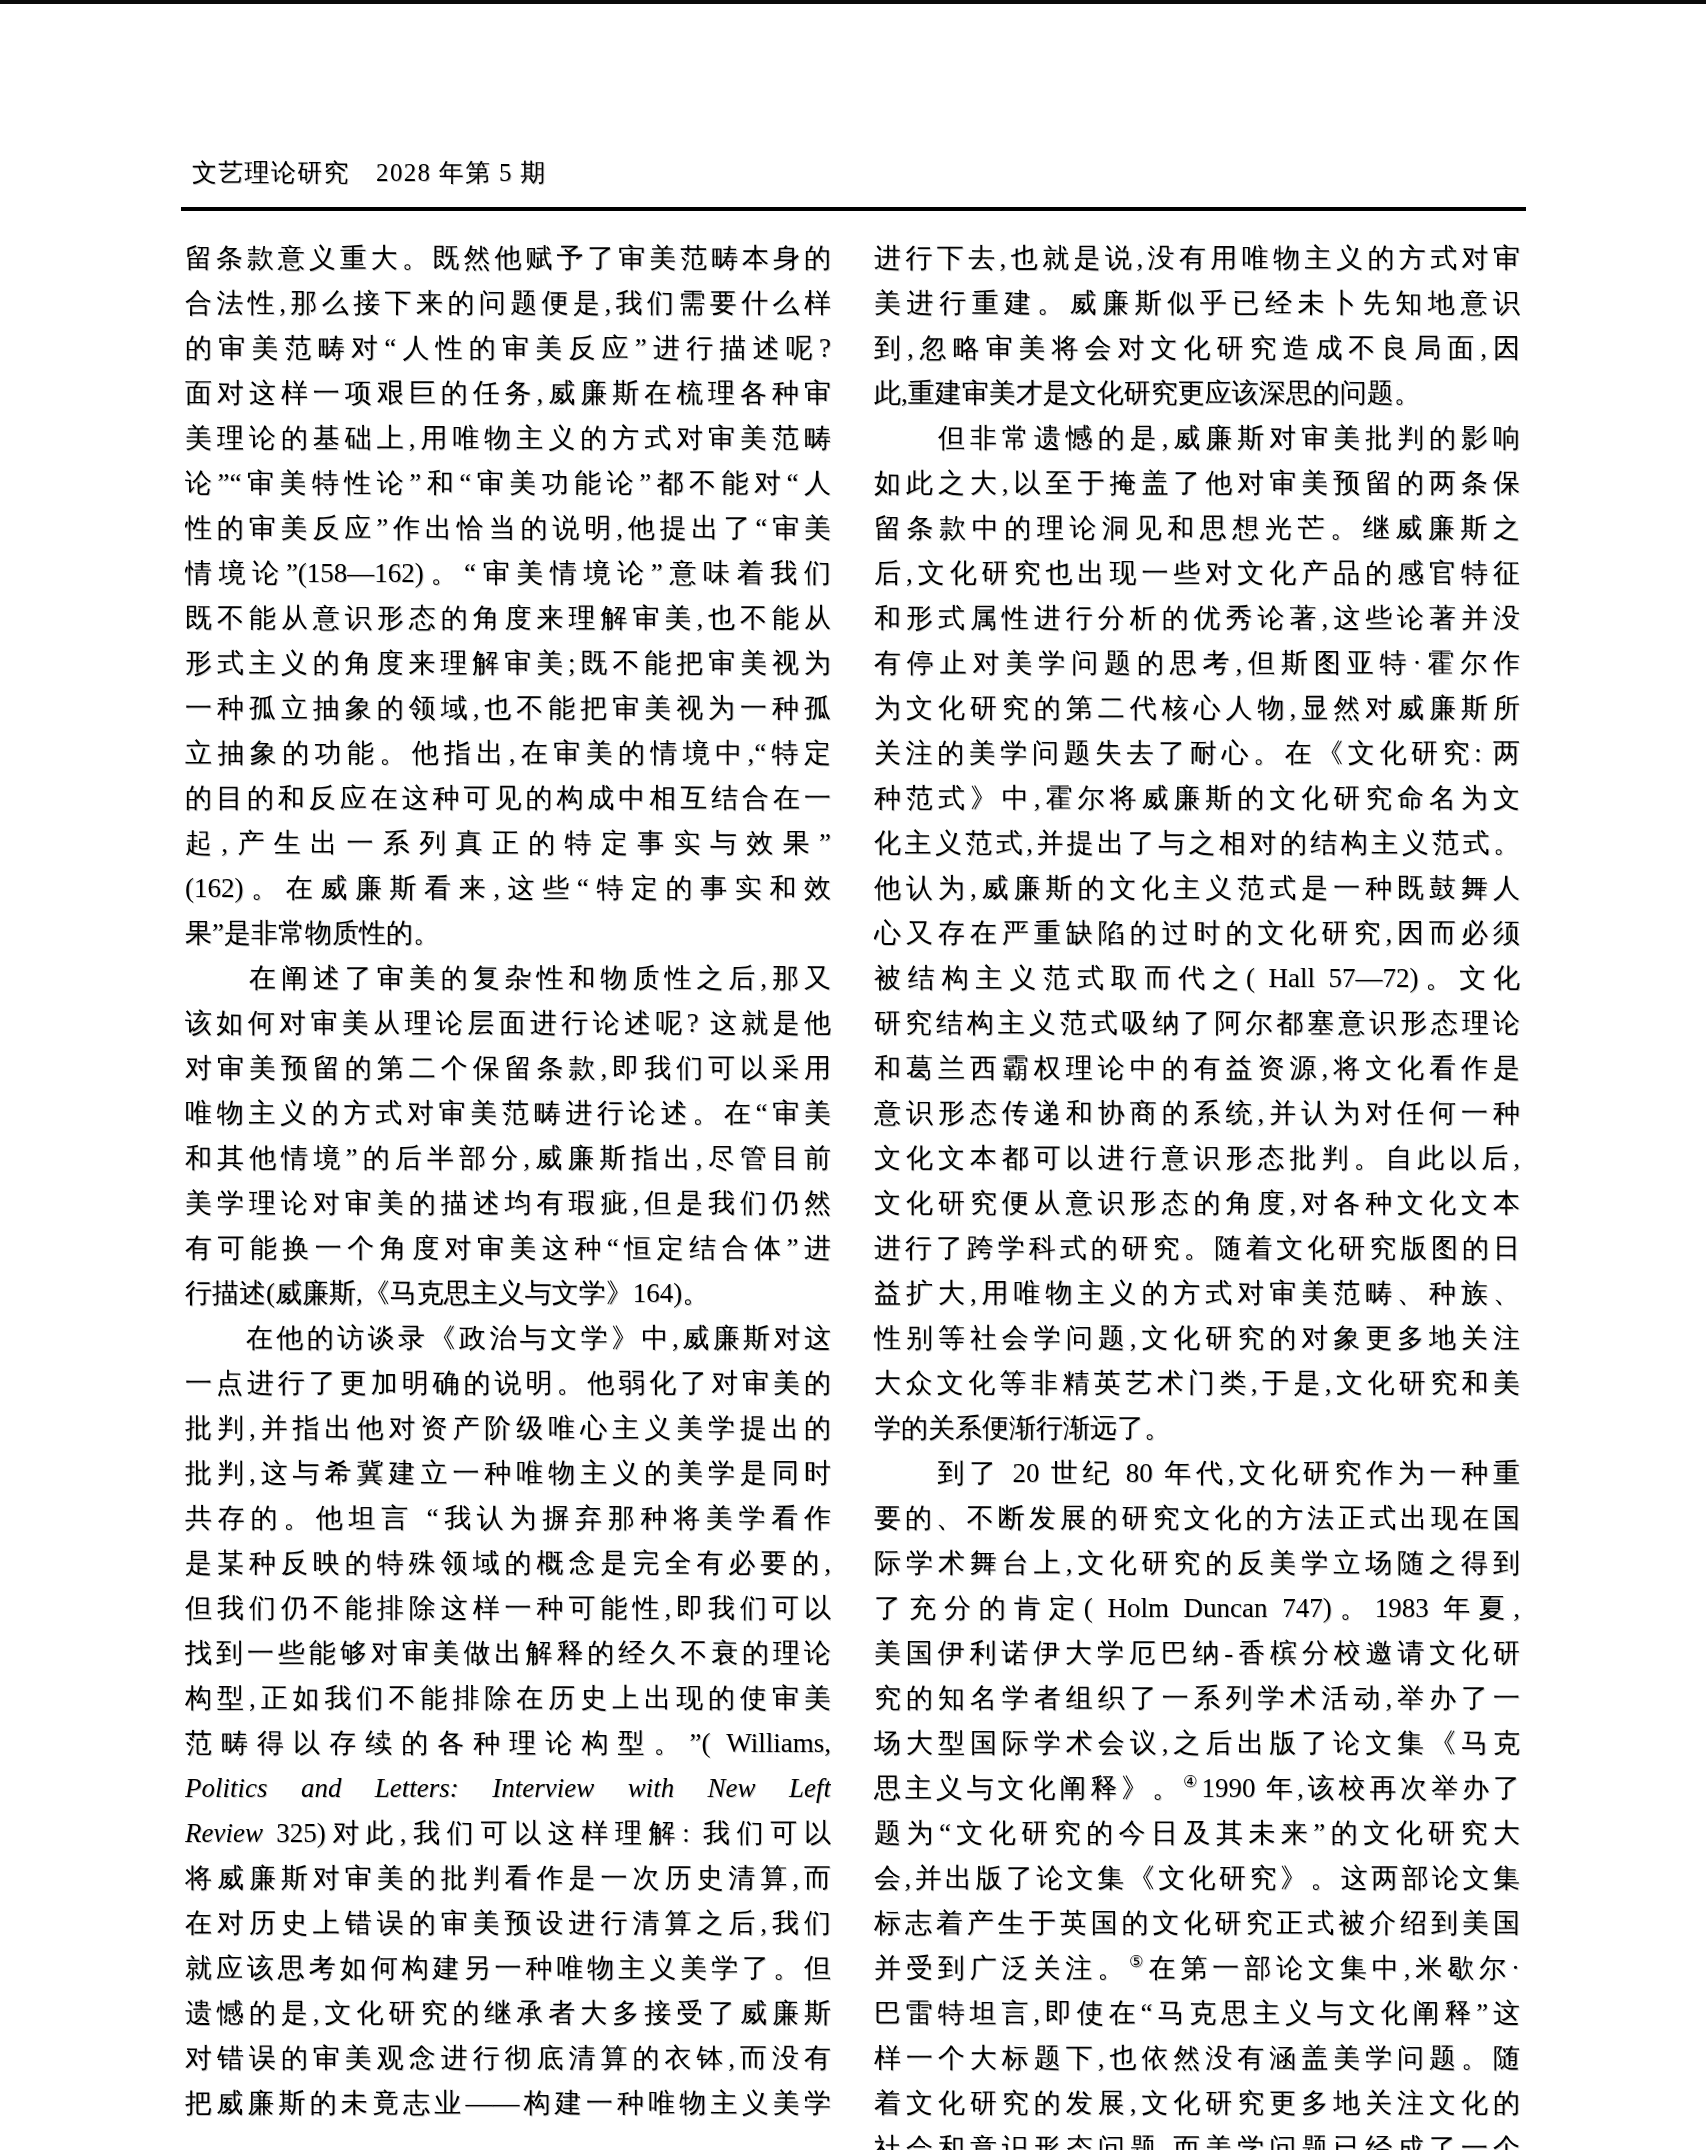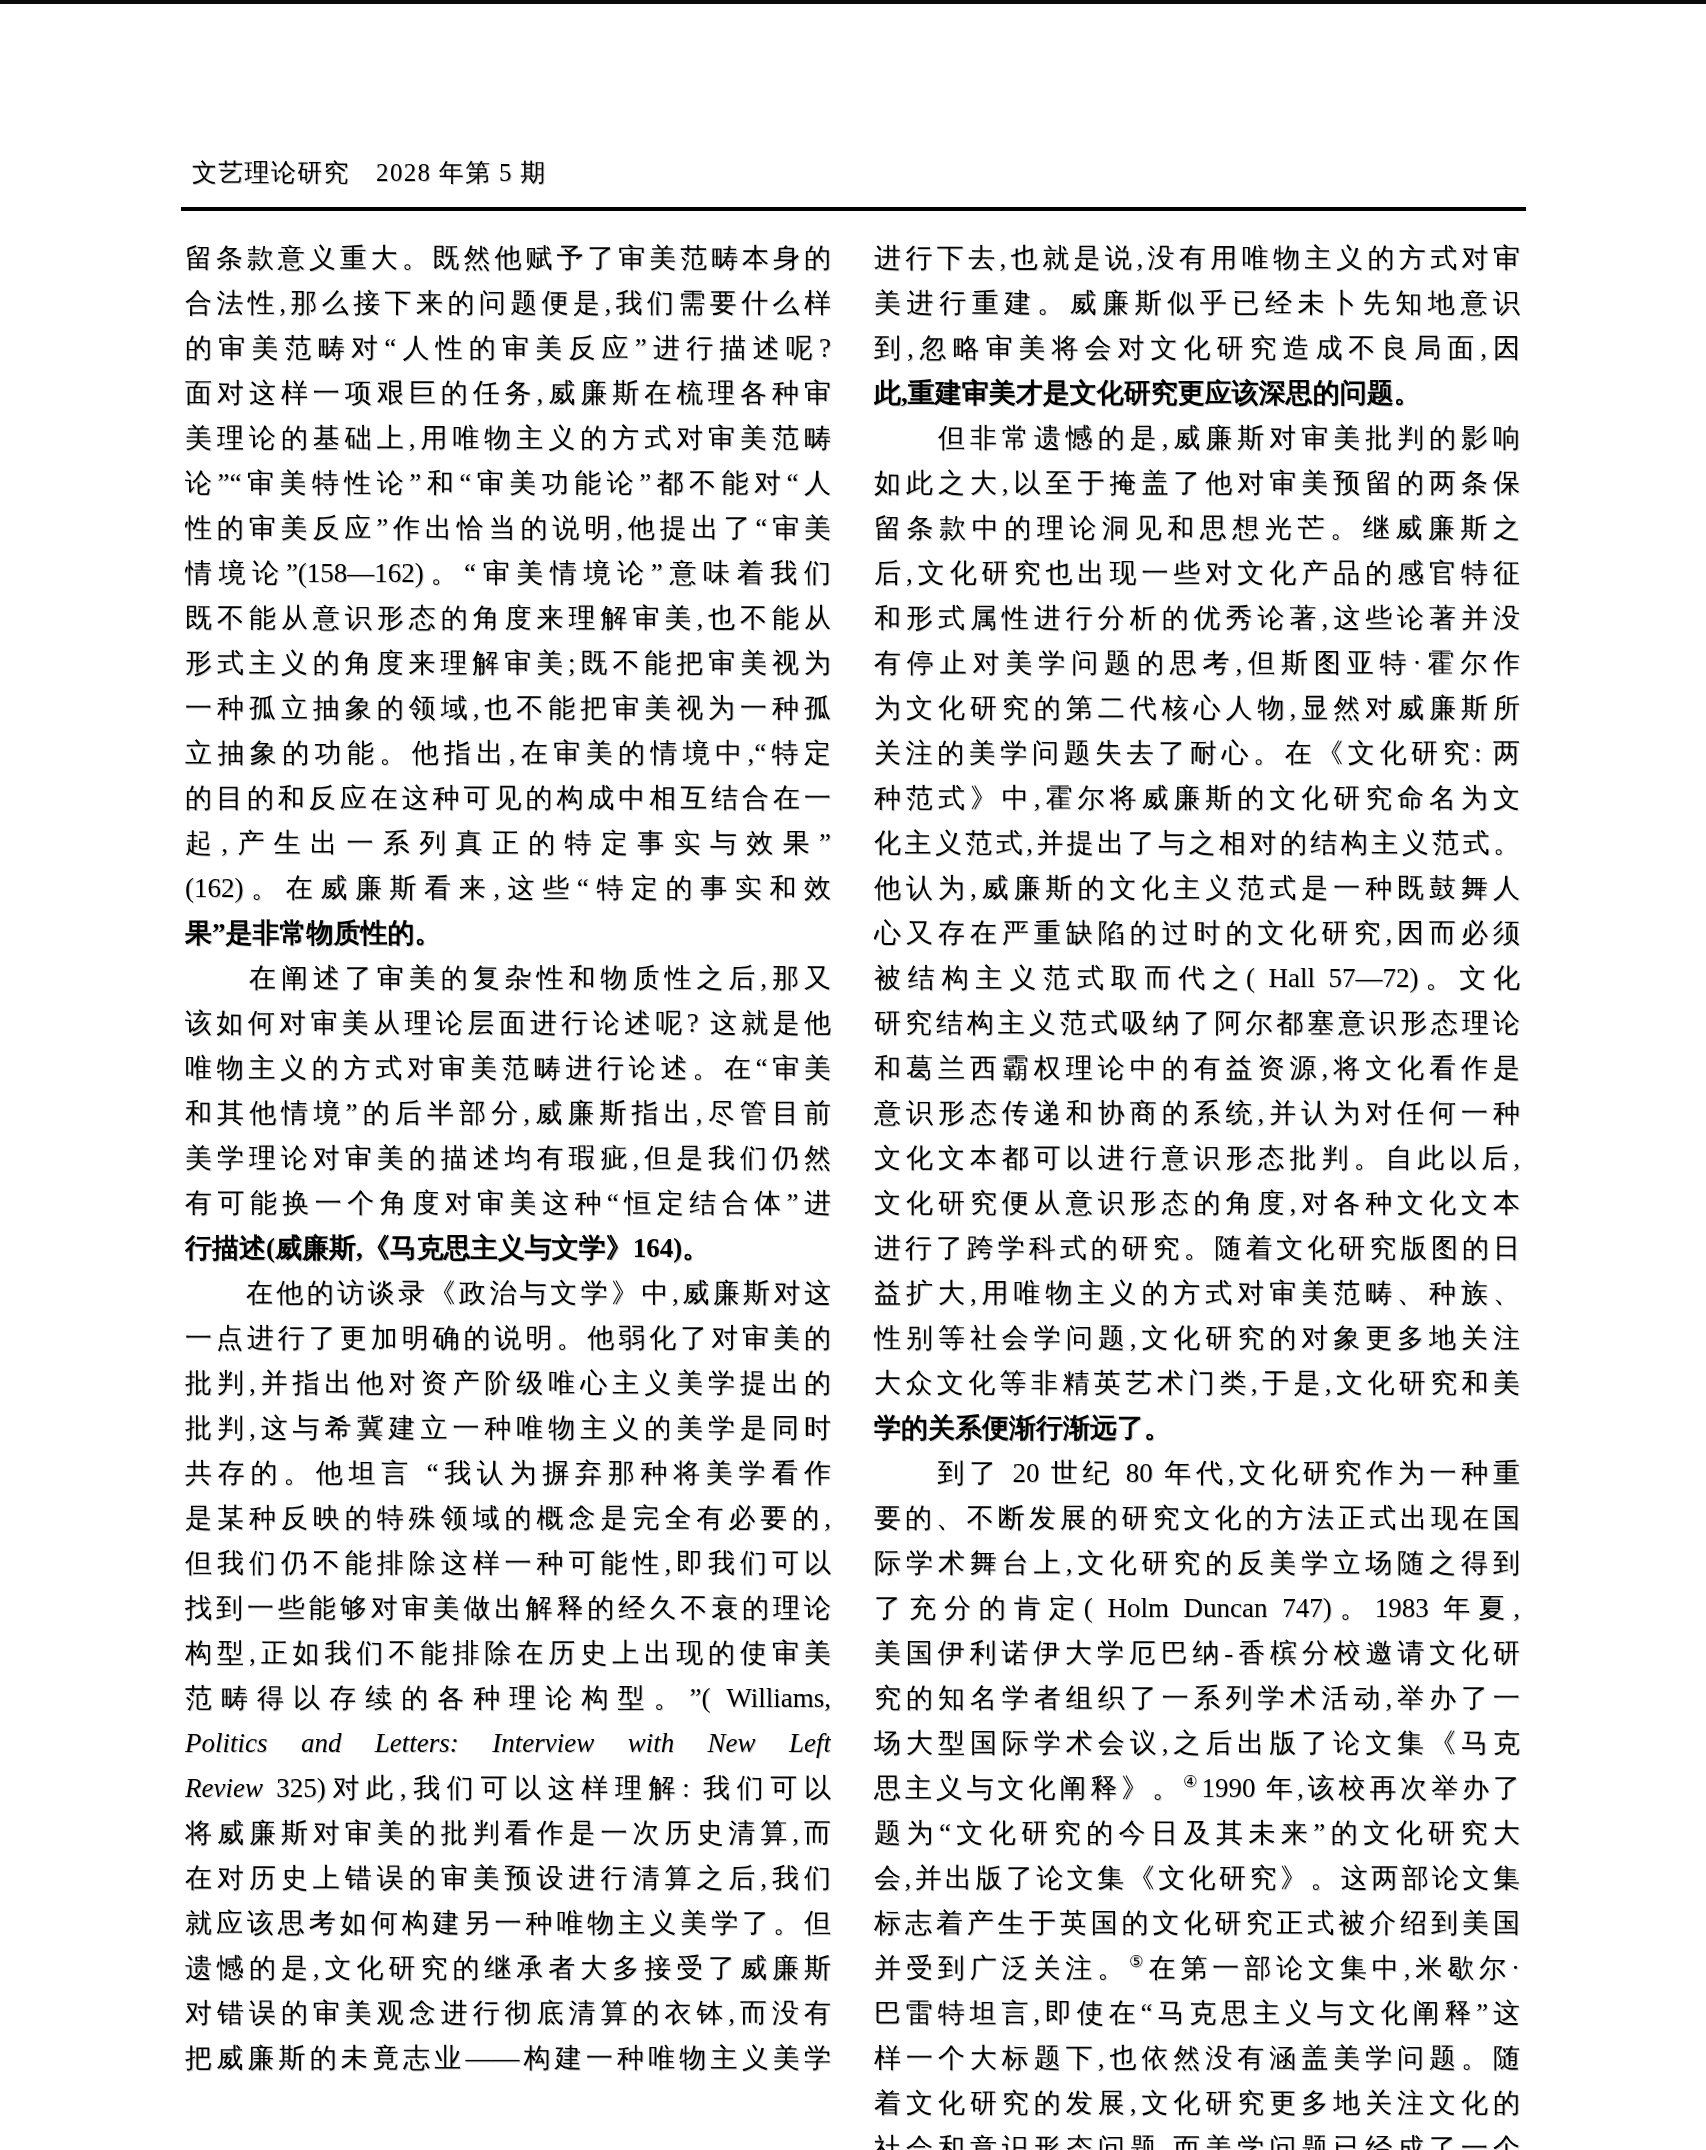--- a/index.html
+++ b/index.html
@@ -46,21 +46,21 @@
   .col { width: 646px; }
   .line {
     font-size: 27px;
     height: 45px;
     line-height: 45px;
     text-align: justify;
     text-align-last: justify;
     overflow: hidden;
     text-shadow: 0.9px 1.3px 0 rgba(0,0,0,0.22);
   }
-  .line.para-end { text-align-last: left; font-weight: bold; }
+  .line.para-end { text-align-last: left; }
   .line .italic { font-style: italic; margin-top: 16px; }
   .line .sup {
     font-size: 16.3px;
     vertical-align: super;
     line-height: 0;
   }
 </style>
 </head>
 <body>
 
@@ -81,20 +81,21 @@
         <div class="line"><span>既不能从意识形态的角度来理解审美,也不能从</span></div>
         <div class="line"><span>形式主义的角度来理解审美;既不能把审美视为</span></div>
         <div class="line"><span>一种孤立抽象的领域,也不能把审美视为一种孤</span></div>
         <div class="line"><span>立抽象的功能。他指出,在审美的情境中,“特定</span></div>
         <div class="line"><span>的目的和反应在这种可见的构成中相互结合在一</span></div>
         <div class="line"><span>起,产生出一系列真正的特定事实与效果”</span></div>
         <div class="line"><span>(162)。在威廉斯看来,这些“特定的事实和效</span></div>
         <div class="line para-end"><span>果”是非常物质性的。</span></div>
         <div class="line"><span>　　在阐述了审美的复杂性和物质性之后,那又</span></div>
         <div class="line"><span>该如何对审美从理论层面进行论述呢? 这就是他</span></div>
+        <div class="line"><span>对审美预留的第二个保留条款,即我们可以采用</span></div>
         <div class="line"><span>唯物主义的方式对审美范畴进行论述。在“审美</span></div>
         <div class="line"><span>和其他情境”的后半部分,威廉斯指出,尽管目前</span></div>
         <div class="line"><span>美学理论对审美的描述均有瑕疵,但是我们仍然</span></div>
         <div class="line"><span>有可能换一个角度对审美这种“恒定结合体”进</span></div>
         <div class="line para-end"><span>行描述(威廉斯,《马克思主义与文学》164)。</span></div>
         <div class="line"><span>　　在他的访谈录《政治与文学》中,威廉斯对这</span></div>
         <div class="line"><span>一点进行了更加明确的说明。他弱化了对审美的</span></div>
         <div class="line"><span>批判,并指出他对资产阶级唯心主义美学提出的</span></div>
         <div class="line"><span>批判,这与希冀建立一种唯物主义的美学是同时</span></div>
         <div class="line"><span>共存的。他坦言 “我认为摒弃那种将美学看作</span></div>

